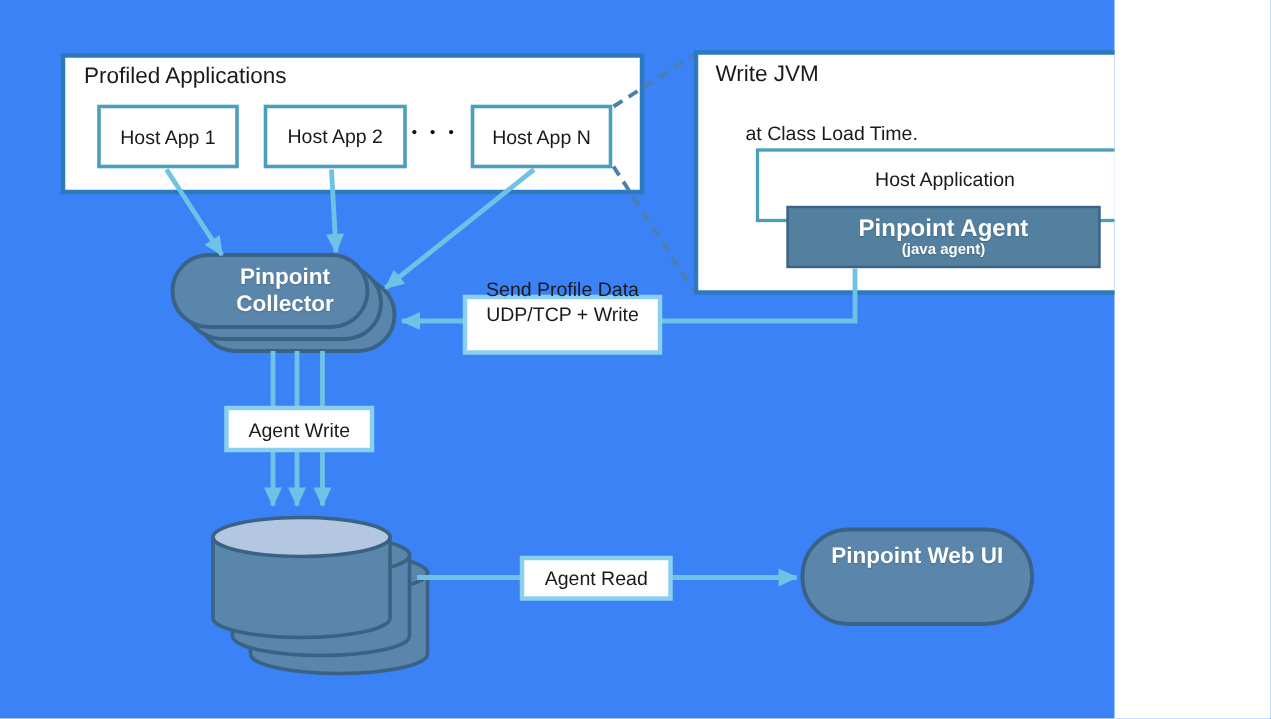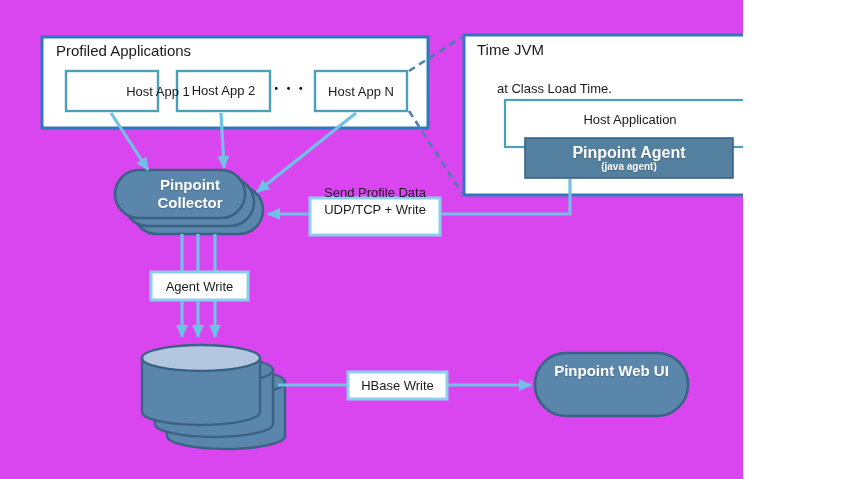--- a/index.html
+++ b/index.html
@@ -1,17 +1,17 @@
 <!DOCTYPE html>
 <html><head>
 <meta charset="utf-8">
 <style>
   html,body{margin:0;padding:0;background:#fff;}
   .canvas{
-    position:relative;width:743px;height:479px;background:#d946ef;overflow:hidden;
+    position:relative;width:743px;height:479px;background:#3b82f6;overflow:hidden;
     font-family:"Liberation Sans", sans-serif;color:#1a1a1a;
   }
   .canvas svg{position:absolute;left:0;top:0;}
   .txt{position:absolute;}
   .flexc{display:flex;align-items:center;justify-content:center;text-align:center;}
   .flexcol{display:flex;flex-direction:column;align-items:center;justify-content:center;text-align:center;}
   .t15{font-size:15px;}
   .t13{font-size:13px;}
   .white-bold{color:#ffffff;font-weight:bold;text-shadow:0 1px 1px rgba(0,0,0,0.22);}
   .ellipsis{font-size:10px;font-weight:bold;letter-spacing:3px;color:#111;}
@@ -69,26 +69,26 @@
       <line x1="278" y1="385" x2="531" y2="385" marker-end="url(#ah)"></line>
     </g>
 
     <rect x="310" y="198" width="130" height="37" fill="#ffffff" stroke="#8ad0ee" stroke-width="3"></rect>
     <rect x="151" y="272" width="97" height="28" fill="#ffffff" stroke="#8ad0ee" stroke-width="3"></rect>
     <rect x="348" y="372" width="99" height="27" fill="#ffffff" stroke="#8ad0ee" stroke-width="3"></rect>
   </svg>
 
   <div class="txt t15" style="left:56px;top:42px;">Profiled Applications</div>
 
-  <div class="txt t13 flexc" style="left:66px;top:71px;width:92px;height:40px;padding-left:46px;">Host App 1</div>
+  <div class="txt t13 flexc" style="left:66px;top:71px;width:92px;height:40px;">Host App 1</div>
   <div class="txt t13 flexc" style="left:177px;top:70px;width:93px;height:40px;">Host App 2</div>
   <div class="txt ellipsis flexc" style="left:272px;top:80px;width:36px;height:16px;">• • •</div>
   <div class="txt t13 flexc" style="left:315px;top:71px;width:92px;height:40px;">Host App N</div>
 
-  <div class="txt t15" style="left:477px;top:41px;">Time JVM</div>
+  <div class="txt t15" style="left:477px;top:41px;">Write JVM</div>
   <div class="txt t13 desc" style="left:497px;top:79px;">at Class Load Time.</div>
   <div class="txt t13 flexc" style="left:505px;top:100px;width:250px;height:38px;">Host Application</div>
 
   <div class="txt flexcol" style="left:525px;top:138px;width:208px;height:40px;">
     <div class="white-bold" style="font-size:16px;line-height:17px;">Pinpoint Agent</div>
     <div class="white-bold" style="font-size:10px;line-height:12px;">(java agent)</div>
   </div>
 
   <div class="txt flexcol white-bold" style="left:115px;top:170px;width:130px;height:48px;font-size:15px;line-height:18px;margin-left:10px;">
     <div>Pinpoint</div>
@@ -96,17 +96,17 @@
   </div>
 
   <div class="txt flexcol t13" style="left:310px;top:182px;width:130px;height:37px;line-height:17px;">
     <div>Send Profile Data</div>
     <div>UDP/TCP + Write</div>
   </div>
 
   <div class="txt t13 flexc" style="left:151px;top:272px;width:97px;height:28px;">Agent Write</div>
 
 
-  <div class="txt t13 flexc" style="left:348px;top:372px;width:99px;height:27px;">HBase Write</div>
+  <div class="txt t13 flexc" style="left:348px;top:372px;width:99px;height:27px;">Agent Read</div>
 
   <div class="txt flexc white-bold" style="left:535px;top:339px;width:153px;height:63px;font-size:15px;">Pinpoint Web UI</div>
 
 </div>
 
 </body></html>

